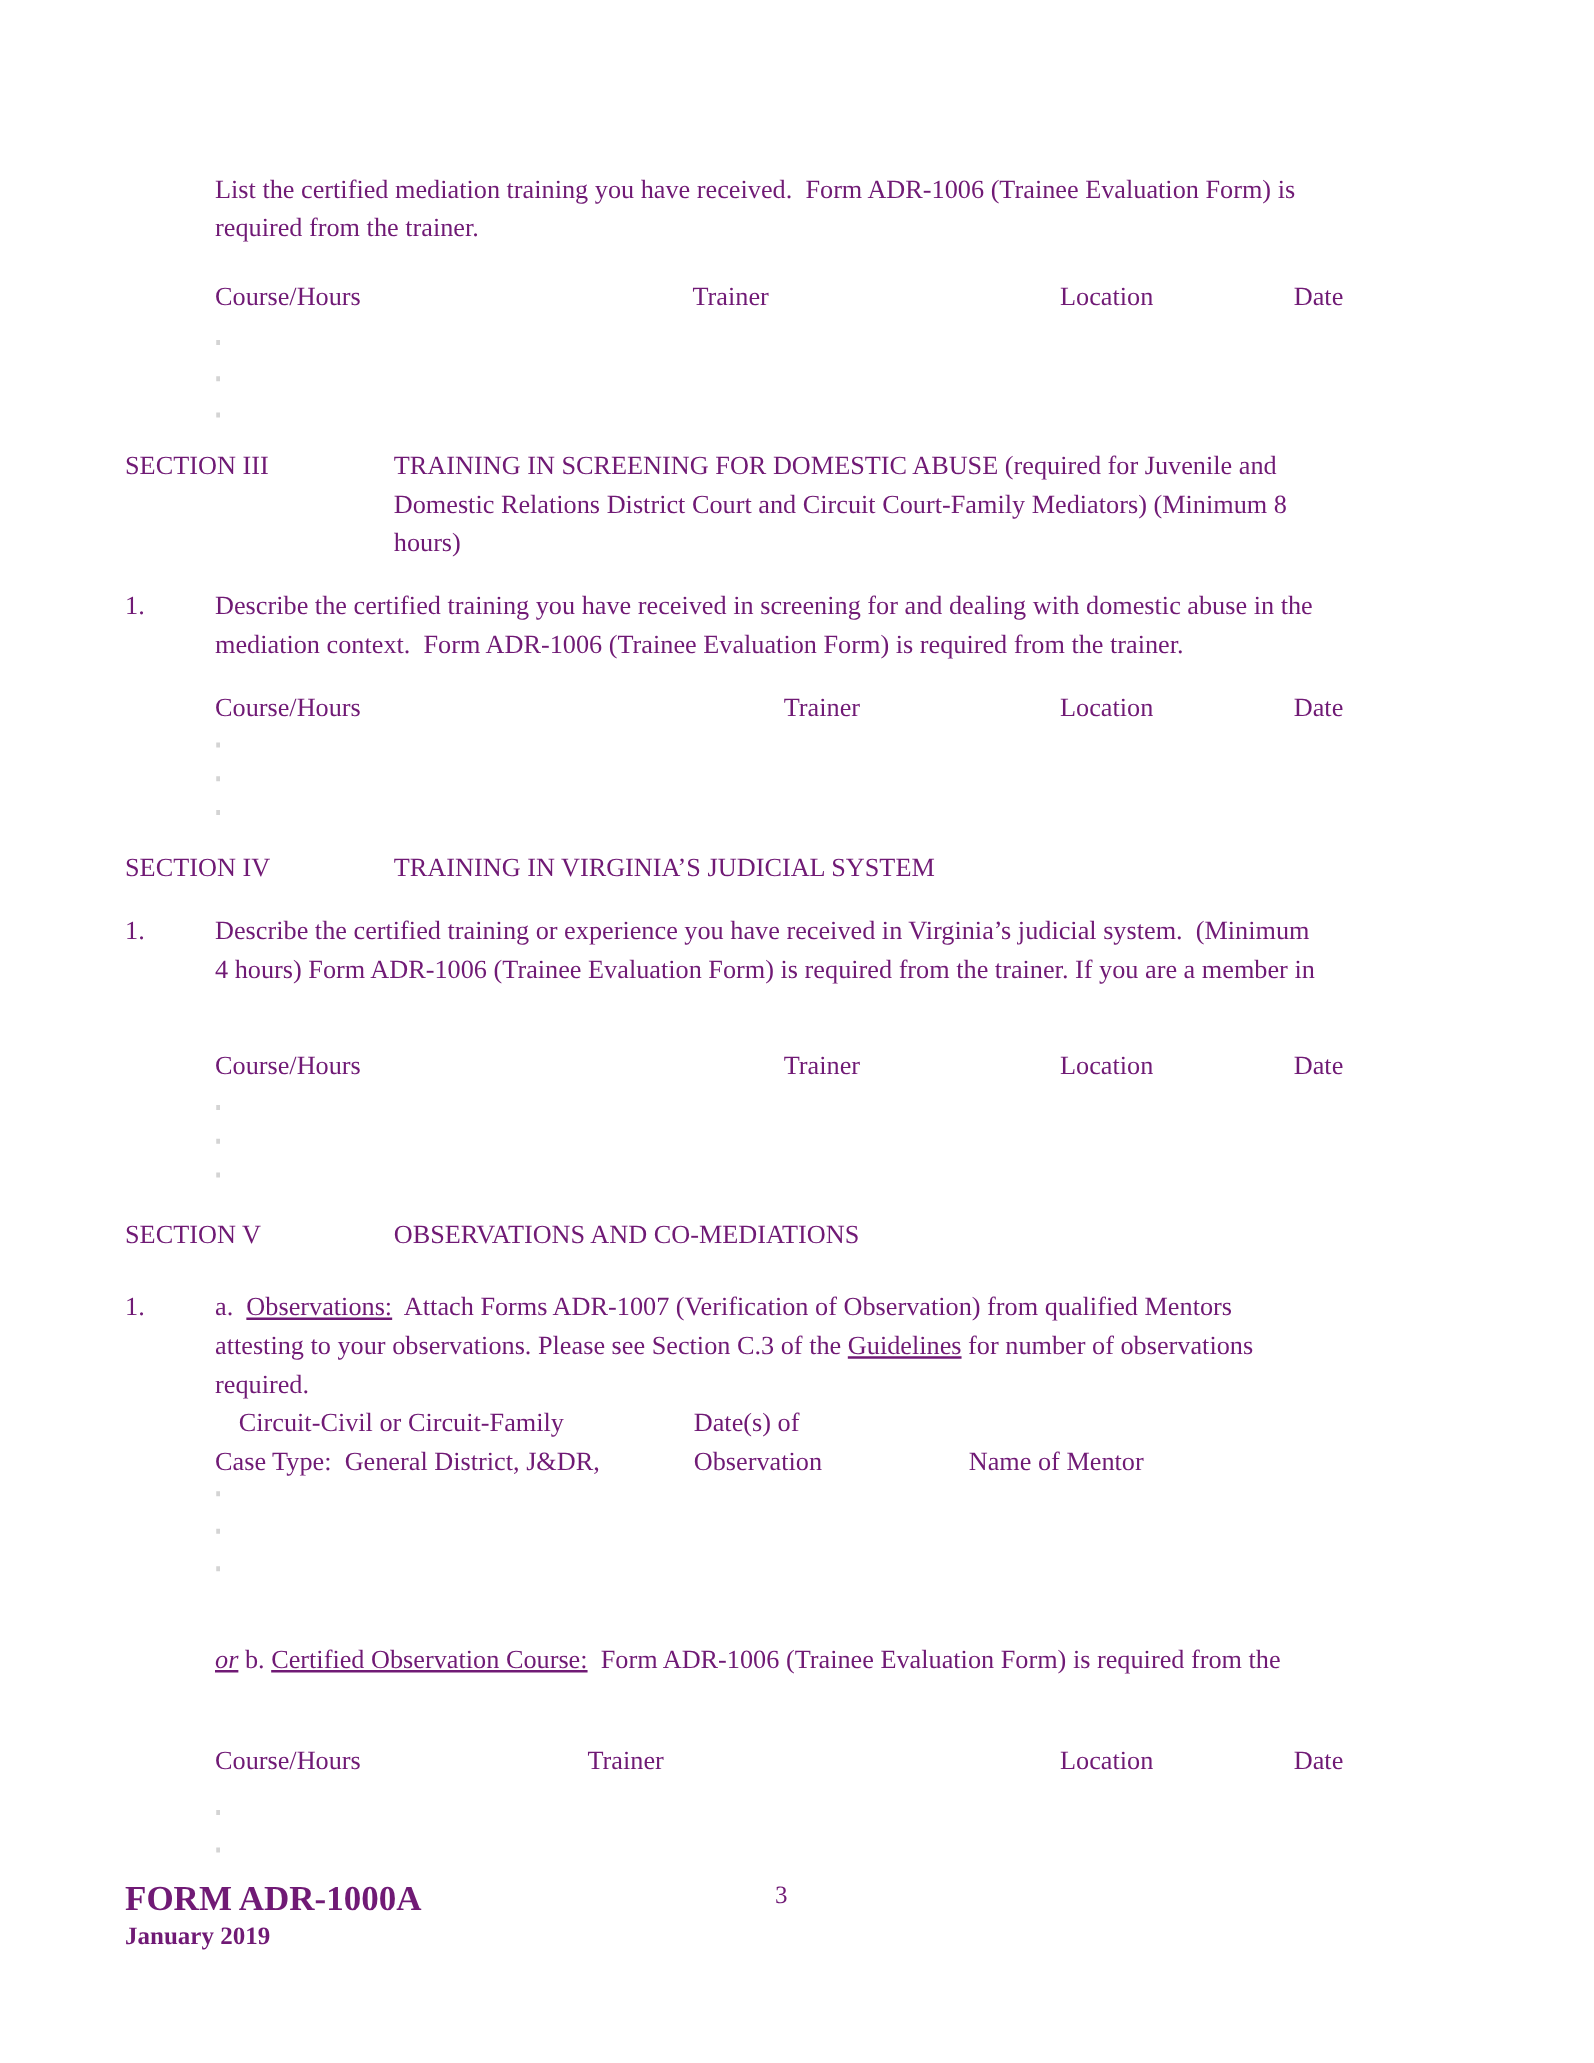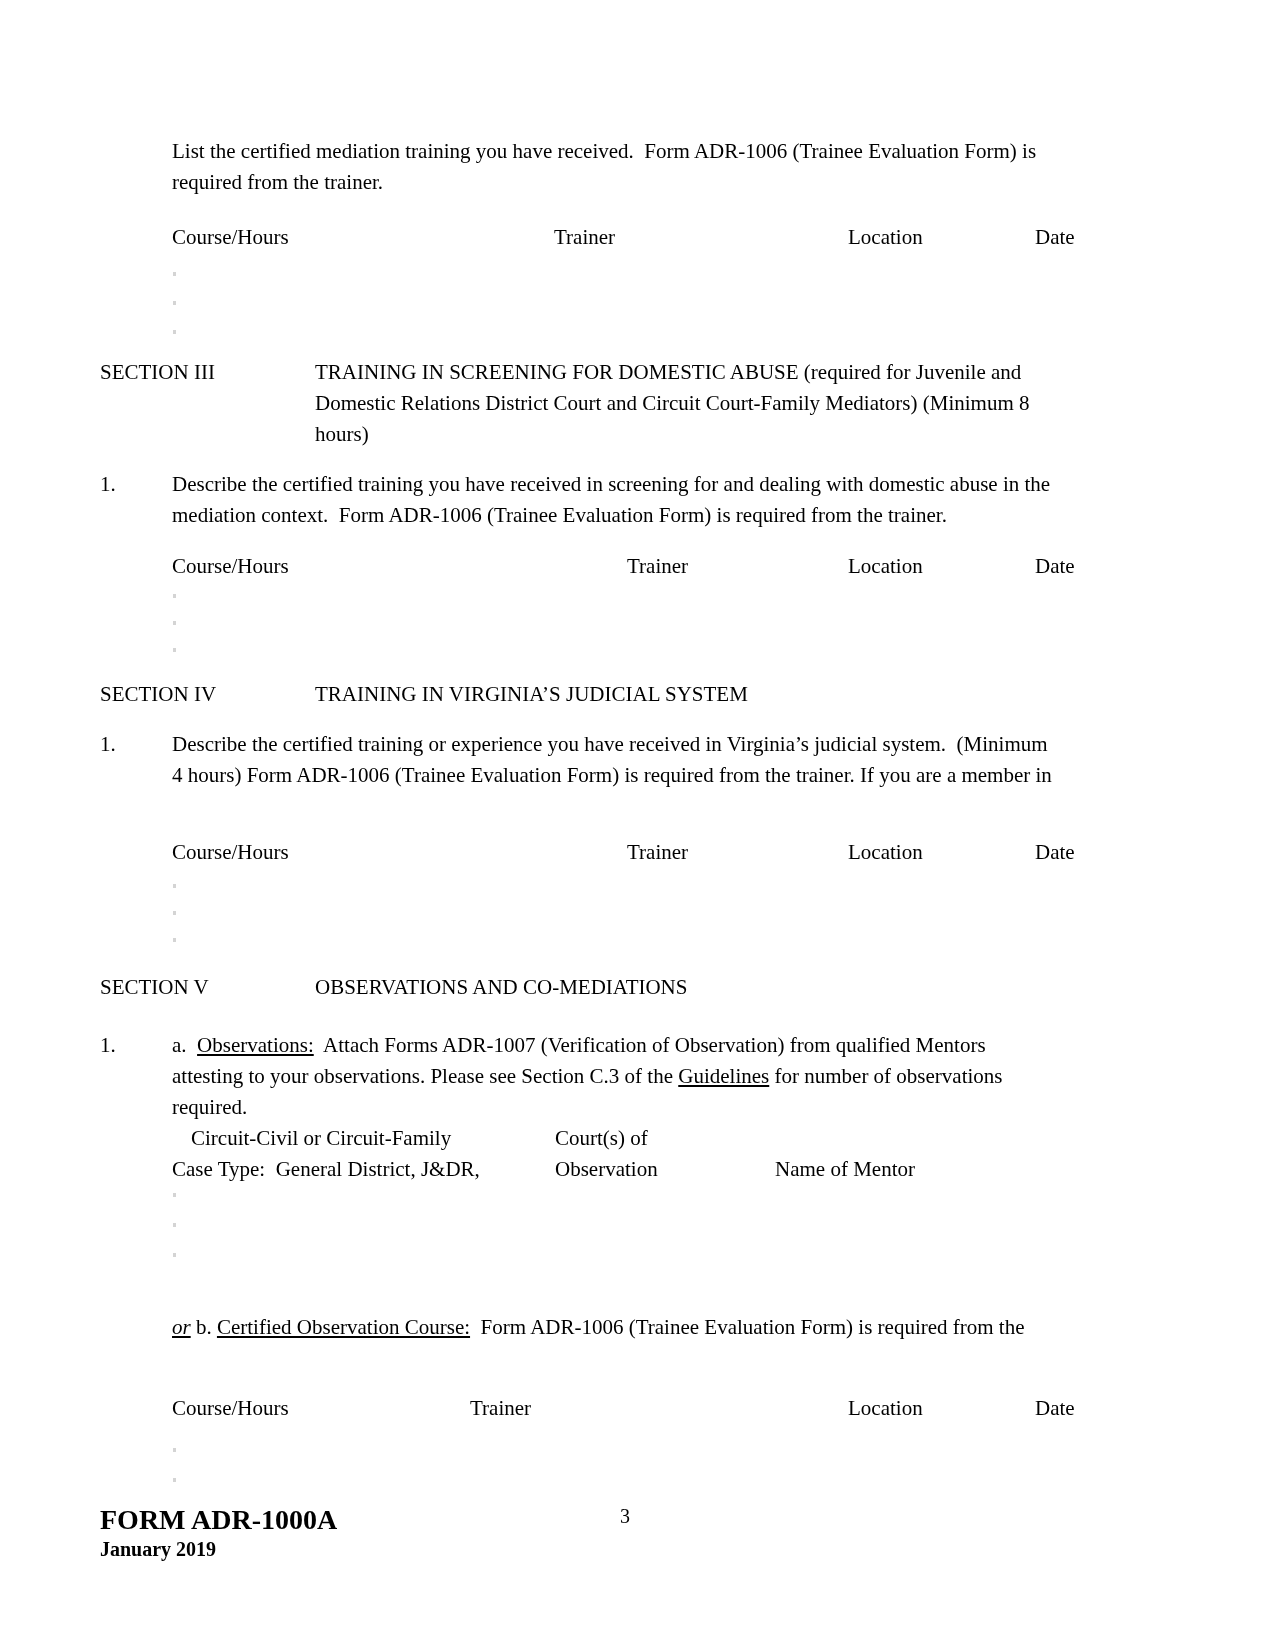--- a/index.html
+++ b/index.html
@@ -2,21 +2,21 @@
 <html><head>
 <meta charset="utf-8">
 <style>
   html,body{margin:0;padding:0;background:#888;}
   .page{
     position:relative;
     width:1275px;height:1650px;
     margin:0 auto;
     background:#ffffff;
     font-family:"Liberation Serif","DejaVu Serif",serif;
-    color:#000000;
+    color:#701a75;
     overflow:hidden;
   }
   .abs{position:absolute;}
   .line{white-space:pre;font-size:21px;line-height:31px;}
   .num{position:absolute;left:100px;top:0;font-size:21px;line-height:31px;}
   .body-col{position:absolute;left:172px;top:0;}
   .sec-label{position:absolute;left:100px;top:0;font-size:21px;line-height:31px;white-space:pre;}
   .sec-title{position:absolute;left:315px;top:0;}
   .thead{position:absolute;left:0;width:1275px;height:31px;}
   .thead .col{position:absolute;top:0;font-size:21px;line-height:31px;white-space:pre;}
@@ -124,21 +124,21 @@
       <div class="line">required.</div>
     </div>
   </div>
 
   <div class="abs" style="left:0;top:1123px;width:1275px;height:62px;">
     <div class="case-col1">
       <div class="line indent">Circuit-Civil or Circuit-Family</div>
       <div class="line">Case Type:  General District, J&amp;DR,</div>
     </div>
     <div class="case-col2">
-      <div class="line">Court(s) of</div>
+      <div class="line">Date(s) of</div>
       <div class="line">Observation</div>
     </div>
     <div class="case-col3">
       <div class="line">Name of Mentor</div>
     </div>
   </div>
   <div class="dot" style="top:1193px;"></div>
   <div class="dot" style="top:1223px;"></div>
   <div class="dot" style="top:1253px;"></div>
 

